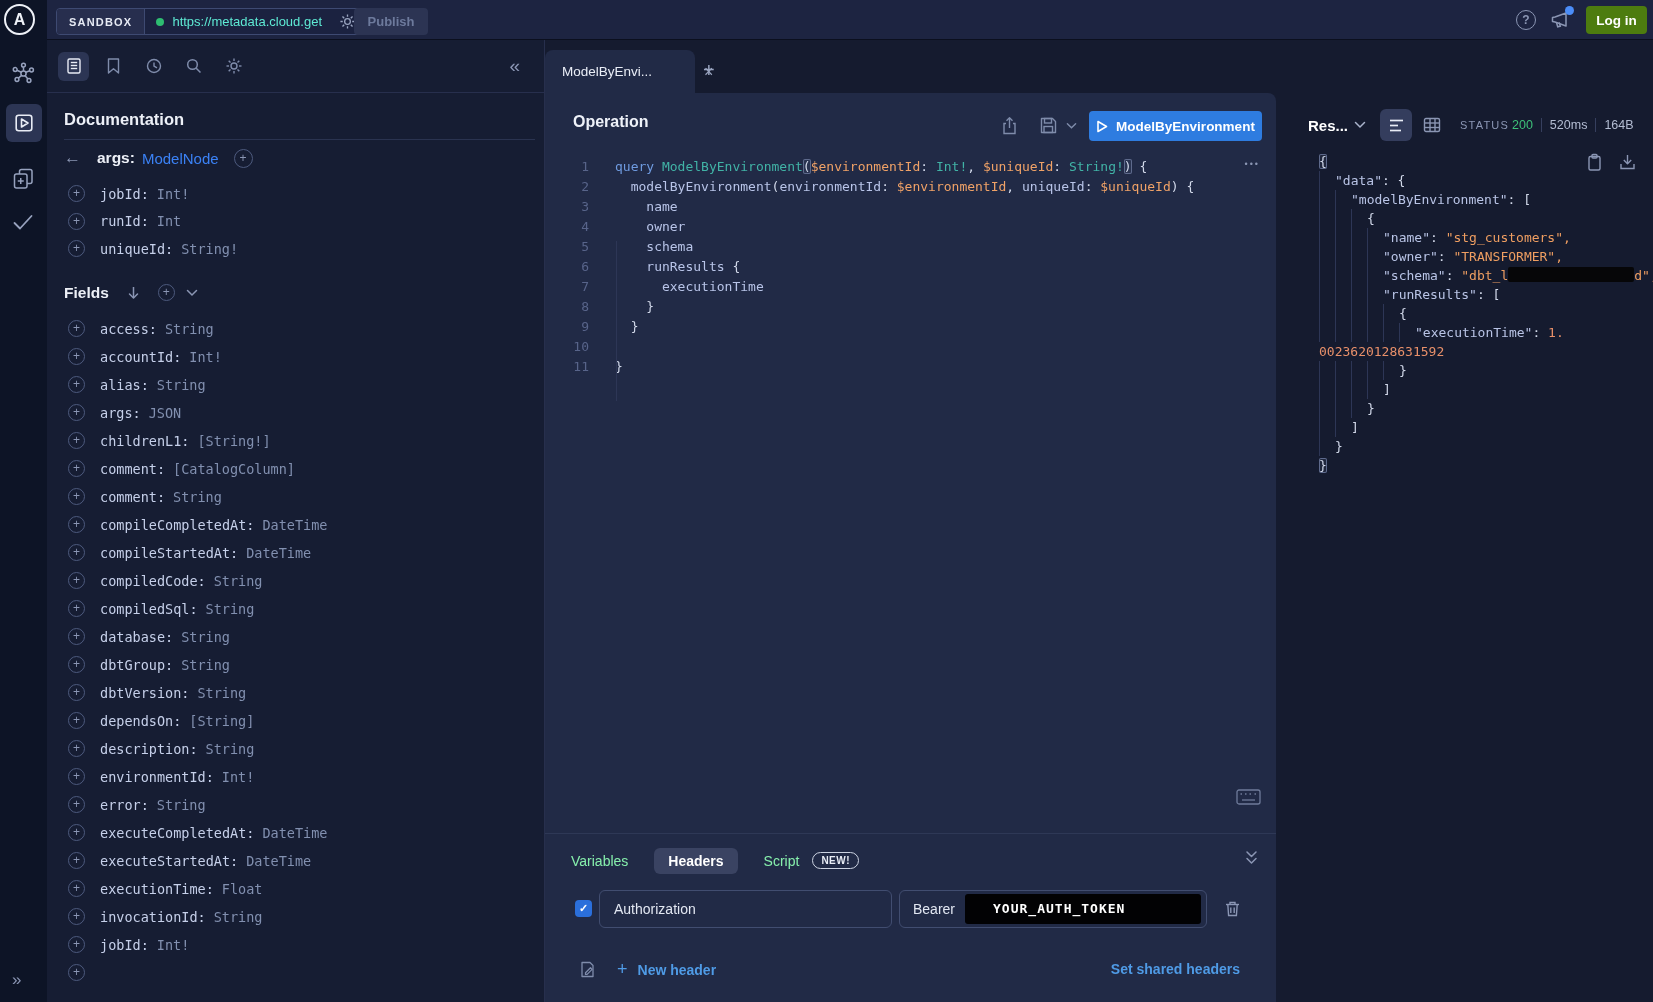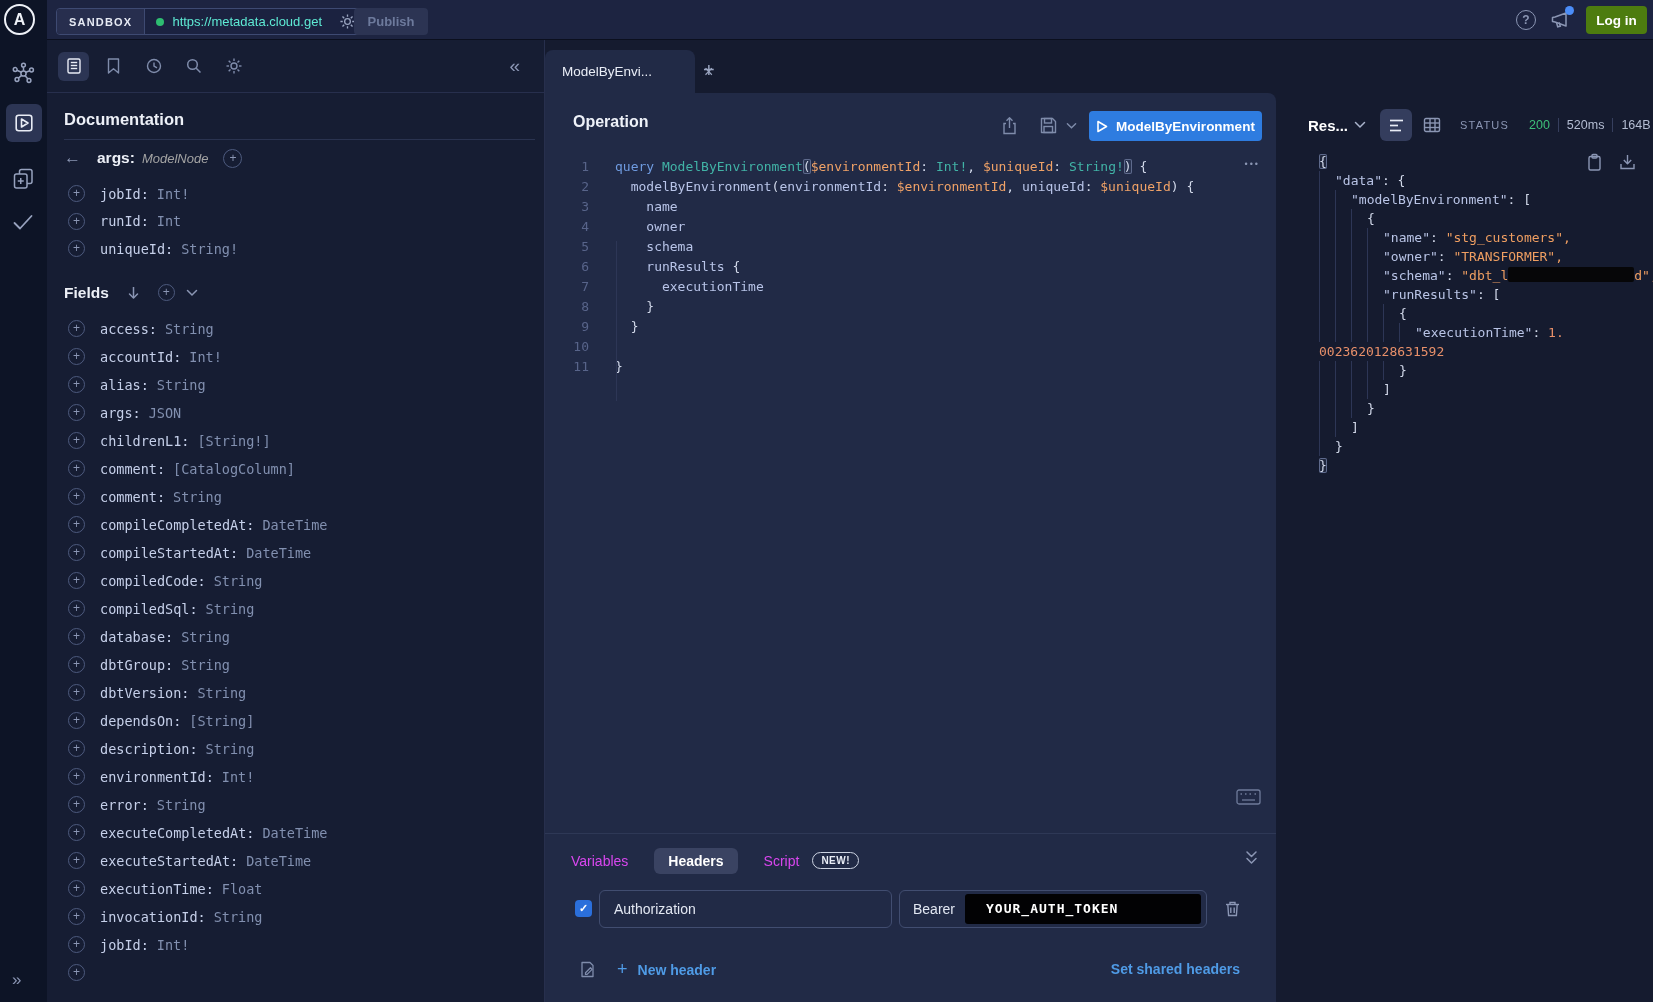--- a/index.html
+++ b/index.html
@@ -47,21 +47,21 @@
   .dtb-btn { width:31px; height:29px; border-radius:6px; display:flex; align-items:center;
     justify-content:center; color:#7f8cab; }
   .dtb-btn.sel { background:#2c3554; color:#e8ecf5; }
   .collapse-left { position:absolute; right:24px; color:#8b96b4; font-size:19px; }
   .docs-content { padding:17px 10px 0 17px; }
   .docs-title { color:#edf0f7; font-size:16.5px; font-weight:bold; line-height:19px; }
   .docs-div { margin-top:10px; height:1px; background:#2a3350; width:471px; }
   .model-row { margin-top:5px; height:26px; display:flex; align-items:center; gap:15px; }
   .back-arrow { color:#8b96b4; font-size:17px; width:18px; }
   .model-label { color:#edf0f7; font-size:15.5px; font-weight:bold; }
-  .model-type { color:#a3a3a3; font-size:13px; margin-left:-8px;font-style:italic; }
+  .model-type { color:#3b82f6; font-size:15px; margin-left:-8px; }
   .pc { width:17px; height:17px; border:1px solid #4d5a7e; border-radius:50%; color:#8b96b4;
     font-size:12px; line-height:15px; text-align:center; flex:0 0 auto; font-family:"Liberation Sans",sans-serif; }
   .pc.big { width:19px; height:19px; line-height:17px; }
   .sec-title { color:#edf0f7; font-size:15.5px; font-weight:bold; margin-top:16px; }
   .args-list { margin-top:9px; }
   .drow { display:flex; align-items:center; height:27.5px; padding-left:4px; gap:15px; }
   .fields-head { display:flex; align-items:center; gap:17px; margin-top:21px; }
   .fields-head .ic { color:#8b96b4; }
   .fields-list { margin-top:13px; }
   .frow { display:flex; align-items:center; height:28px; padding-left:4px; gap:15px; }
@@ -88,57 +88,57 @@
   .indent-guide { position:absolute; left:71px; top:84px; height:160px; border-left:1px solid #2d3656; }
   .t-kw{color:#6f9be0;} .t-op{color:#41b3a6;} .t-ty{color:#41b3a6;} .t-var{color:#f0a267;}
   .t-pn{color:#d2d9ea;} .t-fld{color:#b8c4e8;}
   .t-bhl{color:#d2d9ea; box-shadow:inset 0 0 0 1px #5e6a8c; background:rgba(94,106,140,.14); border-radius:2px;}
   .dots-menu { position:absolute; right:16px; top:66px; color:#8b96b4; font-size:9px; letter-spacing:2px; }
   .kbd-ic { position:absolute; right:15px; top:695px; color:#6f7b9a; }
 
   
   .card-div { position:absolute; left:0; top:740px; width:731px; height:1px; background:#2e3856; }
   .ftabs { position:absolute; left:26px; top:753px; height:29px; display:flex; align-items:center; gap:26px; }
-  .ftab { color:#d946ef; font-size:14px; }
+  .ftab { color:#86efac; font-size:14px; }
   .ftab.active { background:#3a4362; color:#fff; font-weight:bold; border-radius:6px; padding:5px 14px; }
   .new-badge { border:1px solid #ccd3e2; border-radius:9px; padding:2px 8px; color:#e8ecf5;
     font-size:10px; font-weight:bold; letter-spacing:.5px; margin-left:-13px; }
   .collapse-dbl { position:absolute; right:16px; top:756px; color:#8b96b4; }
   .hdr-row { position:absolute; left:0; top:797px; width:731px; height:38px; }
   .hdr-check { position:absolute; left:30px; top:10px; width:17px; height:17px; background:#2b6fdb;
     border-radius:4px; color:#fff; font-size:11px; font-weight:bold; text-align:center; line-height:17px; }
   .hdr-key { position:absolute; left:54px; top:0; width:293px; height:38px; background:transparent;
     border:1px solid #414d70; border-radius:6px; color:#e2e7f2; font-size:14px; padding:0 14px;
     font-family:"Liberation Sans",sans-serif; }
   .hdr-val { position:absolute; left:354px; top:0; width:308px; height:38px; border:1px solid #414d70;
     border-radius:6px; display:flex; align-items:center; }
   .bearer { color:#e2e7f2; font-size:14px; margin-left:13px; }
   .token-box { margin-left:10px; margin-right:5px; flex:1; height:30px; background:#020204; border-radius:3px;
-    color:#fff; font-size:13px; font-weight:bold; letter-spacing:1px; line-height:30px; padding-left:21px;
+    color:#fff; font-size:13px; font-weight:bold; letter-spacing:1px; line-height:30px; padding-left:28px;
     font-family:"DejaVu Sans Mono",monospace; white-space:nowrap; overflow:hidden; }
   .trash-ic { position:absolute; left:679px; top:10px; color:#8b96b4; }
   .actions-row { position:absolute; left:0; top:862px; width:731px; height:30px; }
   .editdoc-ic { position:absolute; left:33px; top:5px; color:#7f8cab; }
   .new-header { position:absolute; left:72px; top:4px; color:#4f9be6; font-size:14px; font-weight:bold;
     display:flex; align-items:center; gap:10px; }
   .new-header .plus { font-size:18px; font-weight:normal; }
   .shared-headers { position:absolute; right:36px; top:6px; color:#4f9be6; font-size:14px; font-weight:bold; }
 
   
   .resp { position:absolute; left:1290px; top:93px; width:363px; height:909px; }
   .resp-head { display:flex; align-items:center; padding:14px 0 0 18px; height:50px; }
   .resp-title { color:#fff; font-size:15px; font-weight:bold; }
   .resp-chevron { color:#aab4cc; margin-left:6px; }
   .vtoggle { width:32px; height:32px; border-radius:6px; display:flex; align-items:center;
     justify-content:center; color:#8b96b4; }
   .vtoggle.sel { background:#343d5d; color:#e8ecf5; margin-left:14px; }
   .vtoggle.tbl { margin-left:4px; }
   .status-group { display:flex; align-items:center; margin-left:12px; }
   .status-label { color:#8b96b4; font-size:11px; letter-spacing:1.2px; }
-  .status-code { color:#3dc078; font-size:12.5px; margin-left:20px; }
+  .status-code { color:#3dc078; font-size:12.5px; margin-left:3px; }
   .status-sep { width:1px; height:14px; background:#363f5e; margin:0 8px; }
   .status-val { color:#b3bcd2; font-size:12.5px; }
   .resp-actions { position:absolute; right:17px; top:60px; display:flex; gap:17px; color:#8b96b4; }
   .json { position:absolute; left:29px; top:59px; right:0; font-family:"DejaVu Sans Mono",monospace;
     font-size:13px; }
   .rl { height:19px; line-height:19px; white-space:pre; }
   .g { display:inline-block; width:16px; height:19px; border-left:1px solid #2d3656; vertical-align:top; }
   .t-key{color:#b9c4e6;} .t-str{color:#ef9e61;} .t-num{color:#e8906a;}
   .redact { display:inline-block; width:126px; height:15px; background:#060608; border-radius:2px;
     vertical-align:-2px; }

